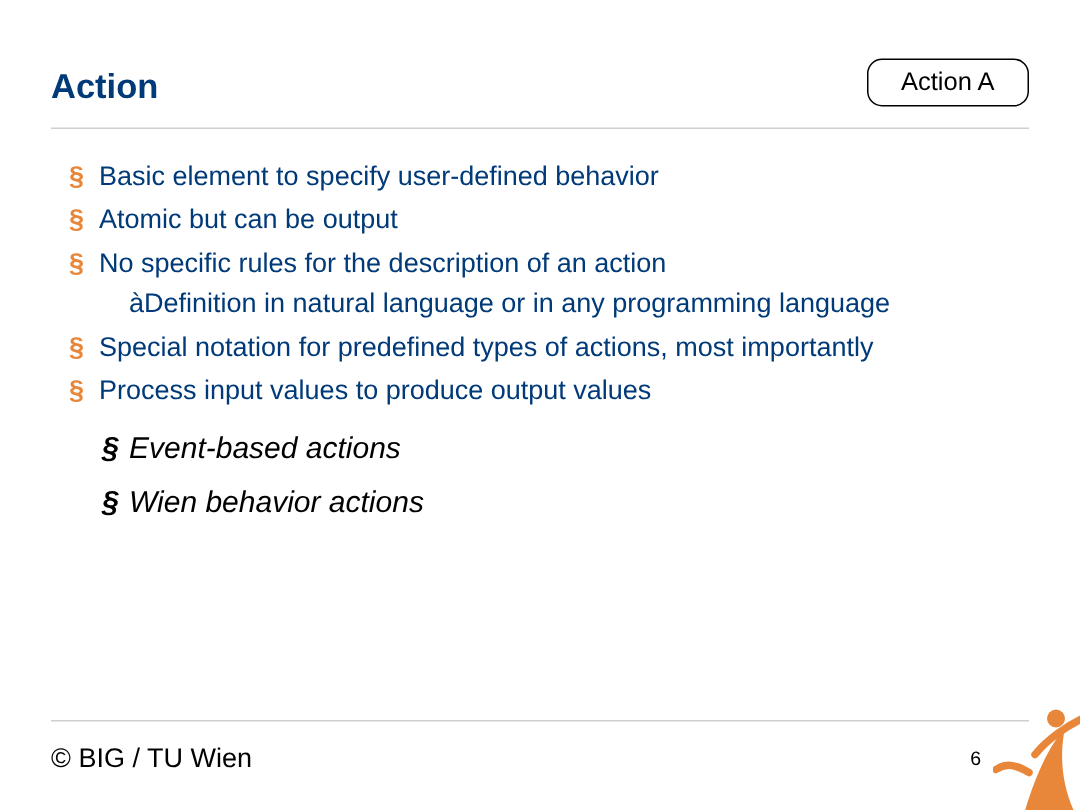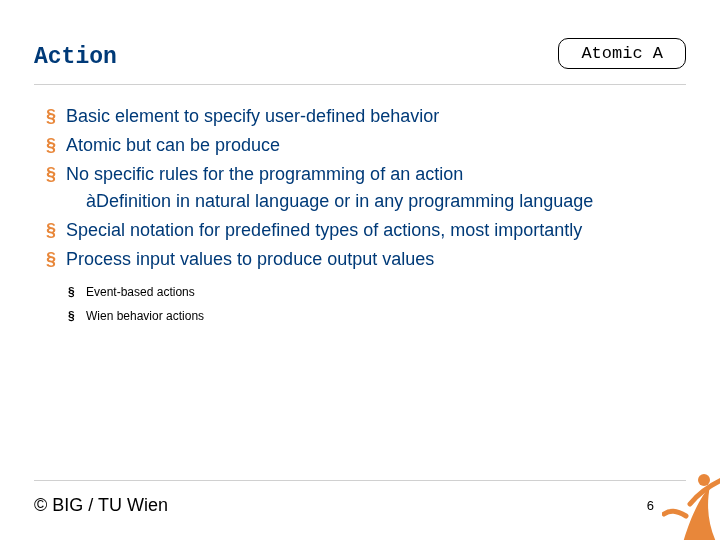--- a/index.html
+++ b/index.html
@@ -1,62 +1,62 @@
 <!DOCTYPE html>
 <html><head>
 <meta charset="utf-8">
 <style>
   * { margin: 0; padding: 0; box-sizing: border-box; }
   html, body { width: 720px; height: 540px; font-family: Arial, Helvetica, sans-serif; background: #fff; overflow: hidden; }
   .slide { width: 720px; height: 540px; position: relative; padding: 36px 34px 0 34px; }
-  .header-row { display: flex; align-items: center; justify-content: space-between; font-family: Liberation Mono, monospace; }
+  .header-row { display: flex; align-items: flex-end; justify-content: space-between; }
   .title { color: #003a78; font-size: 23px; font-weight: bold; margin-top: 8px; }
   .action-box { border: 1.5px solid #000; border-radius: 10px; padding: 5px 22px; font-size: 17px; background: #fff; }
   .hr1 { border: none; border-top: 1px solid #d0d0d0; margin: 14px 0 18px 0; }
   .content { color: #003a78; font-size: 18px; line-height: 1.5; }
   ul.bullets { list-style: none; padding-left: 18px; }
   ul.bullets > li { position: relative; padding-left: 14px; margin-bottom: 2px; }
   ul.bullets > li::before { content: "§"; position: absolute; left: -6px; top: 0; color: #e8873a; font-weight: bold; }
   .bold { font-weight: normal; }
   .arrow-line { padding-left: 20px; }
   .arrow-line .arrow { font-family: Arial, sans-serif; }
-  ul.sublist { list-style: none; margin-top: 10px; margin-left: 34px; font-size: 12px; color: #000; }
+  ul.sublist { list-style: none; margin-top: 10px; margin-left: 34px; font-size: 20px; color: #000; font-style: italic; }
   ul.sublist > li { position: relative; padding-left: 18px; margin-bottom: 6px; }
   ul.sublist > li::before { content: "§"; position: absolute; left: 0; top: 0; color: #000; font-weight: bold; }
   .footer { position: absolute; left: 34px; right: 34px; bottom: 24px; }
   .footer-hr { border: none; border-top: 1px solid #d0d0d0; margin-bottom: 14px; }
   .footer-row { display: flex; align-items: center; justify-content: space-between; }
   .foot-left { display: flex; align-items: center; gap: 14px; }
   .copyright { font-size: 18px; color: #000; }
   .pagenum { font-size: 13px; color: #000; margin-right: 32px; }
   .logo { display: inline-block; }
   .swoosh { position: absolute; right: -12px; bottom: -10px; }
 </style>
 </head>
 <body>
 
 <div class="slide">
 
   <div class="header-row">
     <div class="title">Action</div>
-    <div class="action-box">Atomic A</div>
+    <div class="action-box">Action A</div>
   </div>
 
   <hr class="hr1">
 
   <div class="content">
     <ul class="bullets">
       <li>
         <span class="bold">Basic element</span><span> to specify user-defined behavior</span>
       </li>
       <li>
-        <span class="bold">Atomic</span><span> but can be produce</span>
+        <span class="bold">Atomic</span><span> but can be output</span>
       </li>
       <li>
-        <span>No specific rules for the programming of an action</span>
+        <span>No specific rules for the description of an action</span>
         <div class="arrow-line">
           <span class="arrow">à</span><span>Definition in natural language or in any programming language</span>
         </div>
       </li>
       <li>
         <span>Special notation for predefined types of actions, most importantly</span>
       </li>
       <li>
         <span>Process input values to produce output values</span>
       </li>

